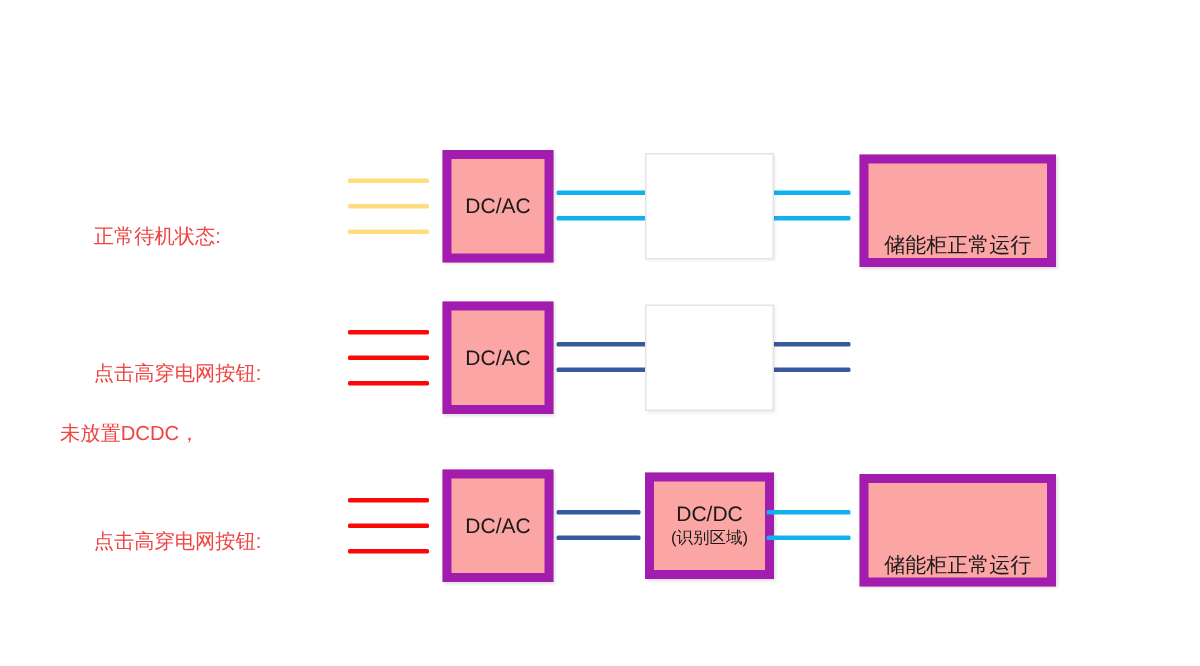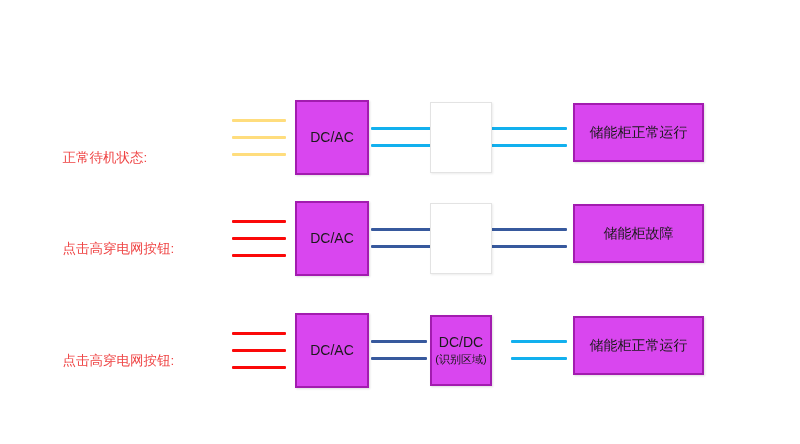--- a/index.html
+++ b/index.html
@@ -96,46 +96,47 @@
   .box {
     position: absolute;
     box-sizing: border-box;
     display: flex;
     align-items: center;
     justify-content: center;
     text-align: center;
     font-size: 14px;
     line-height: 17px;
     color: #1a1a1a;
-    border: 2px solid #a21caf;
-    background: #d946ef;
+    border: 6px solid #a21caf;
+    background: #fca5a5;
     box-shadow: 1px 1px 2px rgba(0,0,0,0.13);
   }
   .box-dcac {
     left: 295px;
     top: 5px;
     width: 74px;
     height: 75px;
   }
   .box-conv {
     left: 430px;
     top: 7px;
-    width: 62px;
+    width: 86px;
     height: 71px;
   }
   .box-conv.empty {
     background: #ffffff;
     border: 1px solid #e3e3e3;
     box-shadow: 1px 1px 2px rgba(0,0,0,0.08);
   }
   .box-result {
     left: 573px;
     top: 8px;
     width: 131px;
-    height: 59px;
+    height: 75px;
+    align-items: flex-end;
   }
   .box-conv .conv-l1 { display: block; }
   .box-conv .conv-l2 { display: block; font-size: 11px; }
   .box-inner { pointer-events: none; }
 </style>
 </head>
 <body>
 
 <div id="canvas">
 
@@ -167,20 +168,21 @@
 
     <div class="box box-result">
       <span>储能柜正常运行</span>
     </div>
   </div>
 
   <div class="row row-2">
 
     <div class="row-label">
       <span class="l1">点击高穿电网按钮:</span>
+      <span class="l2">未放置DCDC，</span>
     </div>
 
     <div class="strips strips-left">
       <div class="strip s1" style="background: rgb(251, 9, 9);"></div>
       <div class="strip s2" style="background: rgb(251, 9, 9);"></div>
       <div class="strip s3" style="background: rgb(251, 9, 9);"></div>
     </div>
 
     <div class="box box-dcac">
       <span>DC/AC</span>
@@ -188,23 +190,20 @@
 
     <div class="strips strips-long">
       <div class="strip s1" style="background: rgb(55, 89, 157);"></div>
       <div class="strip s2" style="background: rgb(55, 89, 157);"></div>
     </div>
 
     <div class="box box-conv empty">
       <span class="box-inner"></span>
     </div>
 
-    <div class="box box-result">
-      <span>储能柜故障</span>
-    </div>
   </div>
 
   <div class="row row-3">
 
     <div class="row-label">
       <span class="l1">点击高穿电网按钮:</span>
     </div>
 
     <div class="strips strips-left">
       <div class="strip s1" style="background: rgb(251, 9, 9);"></div>

